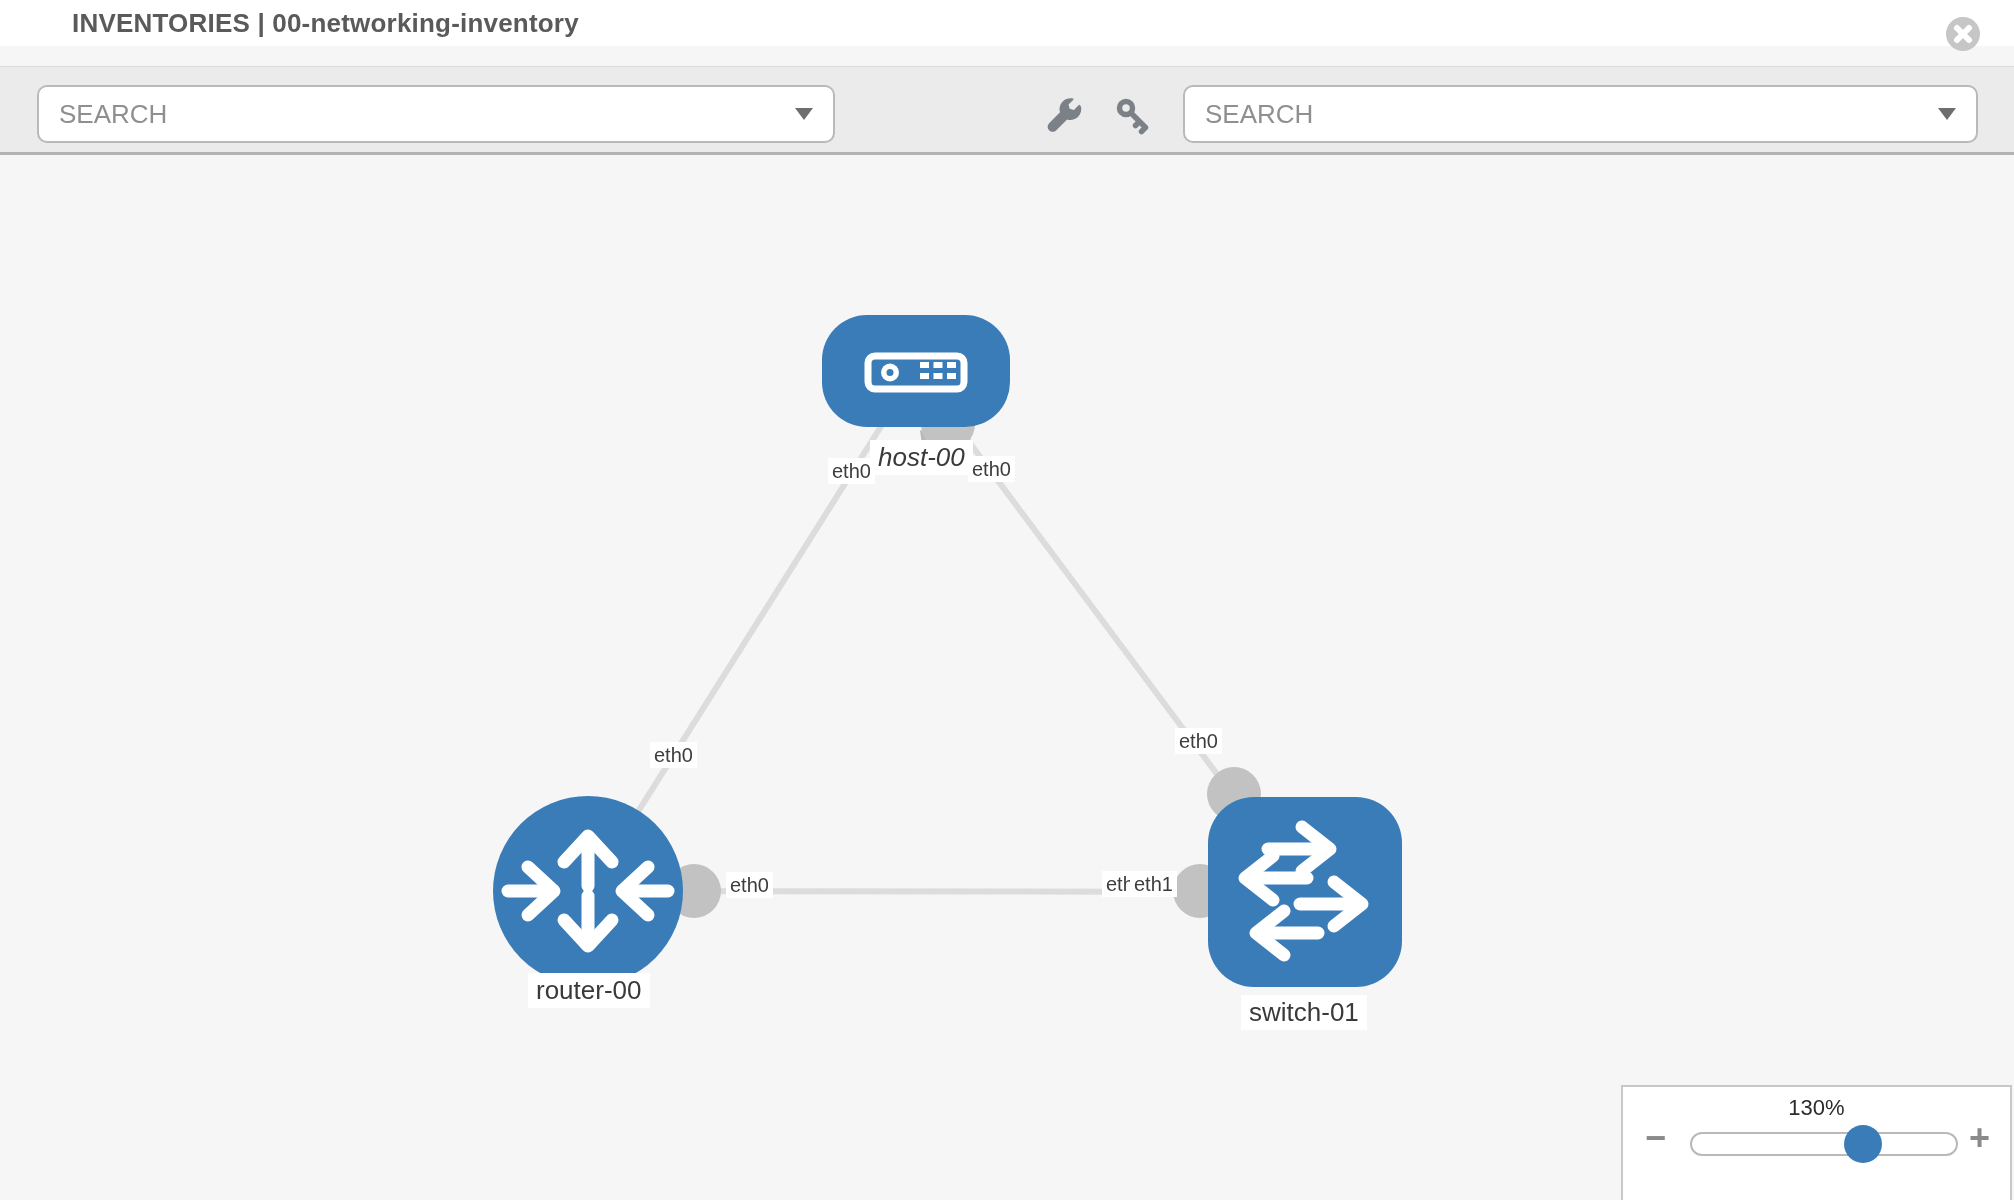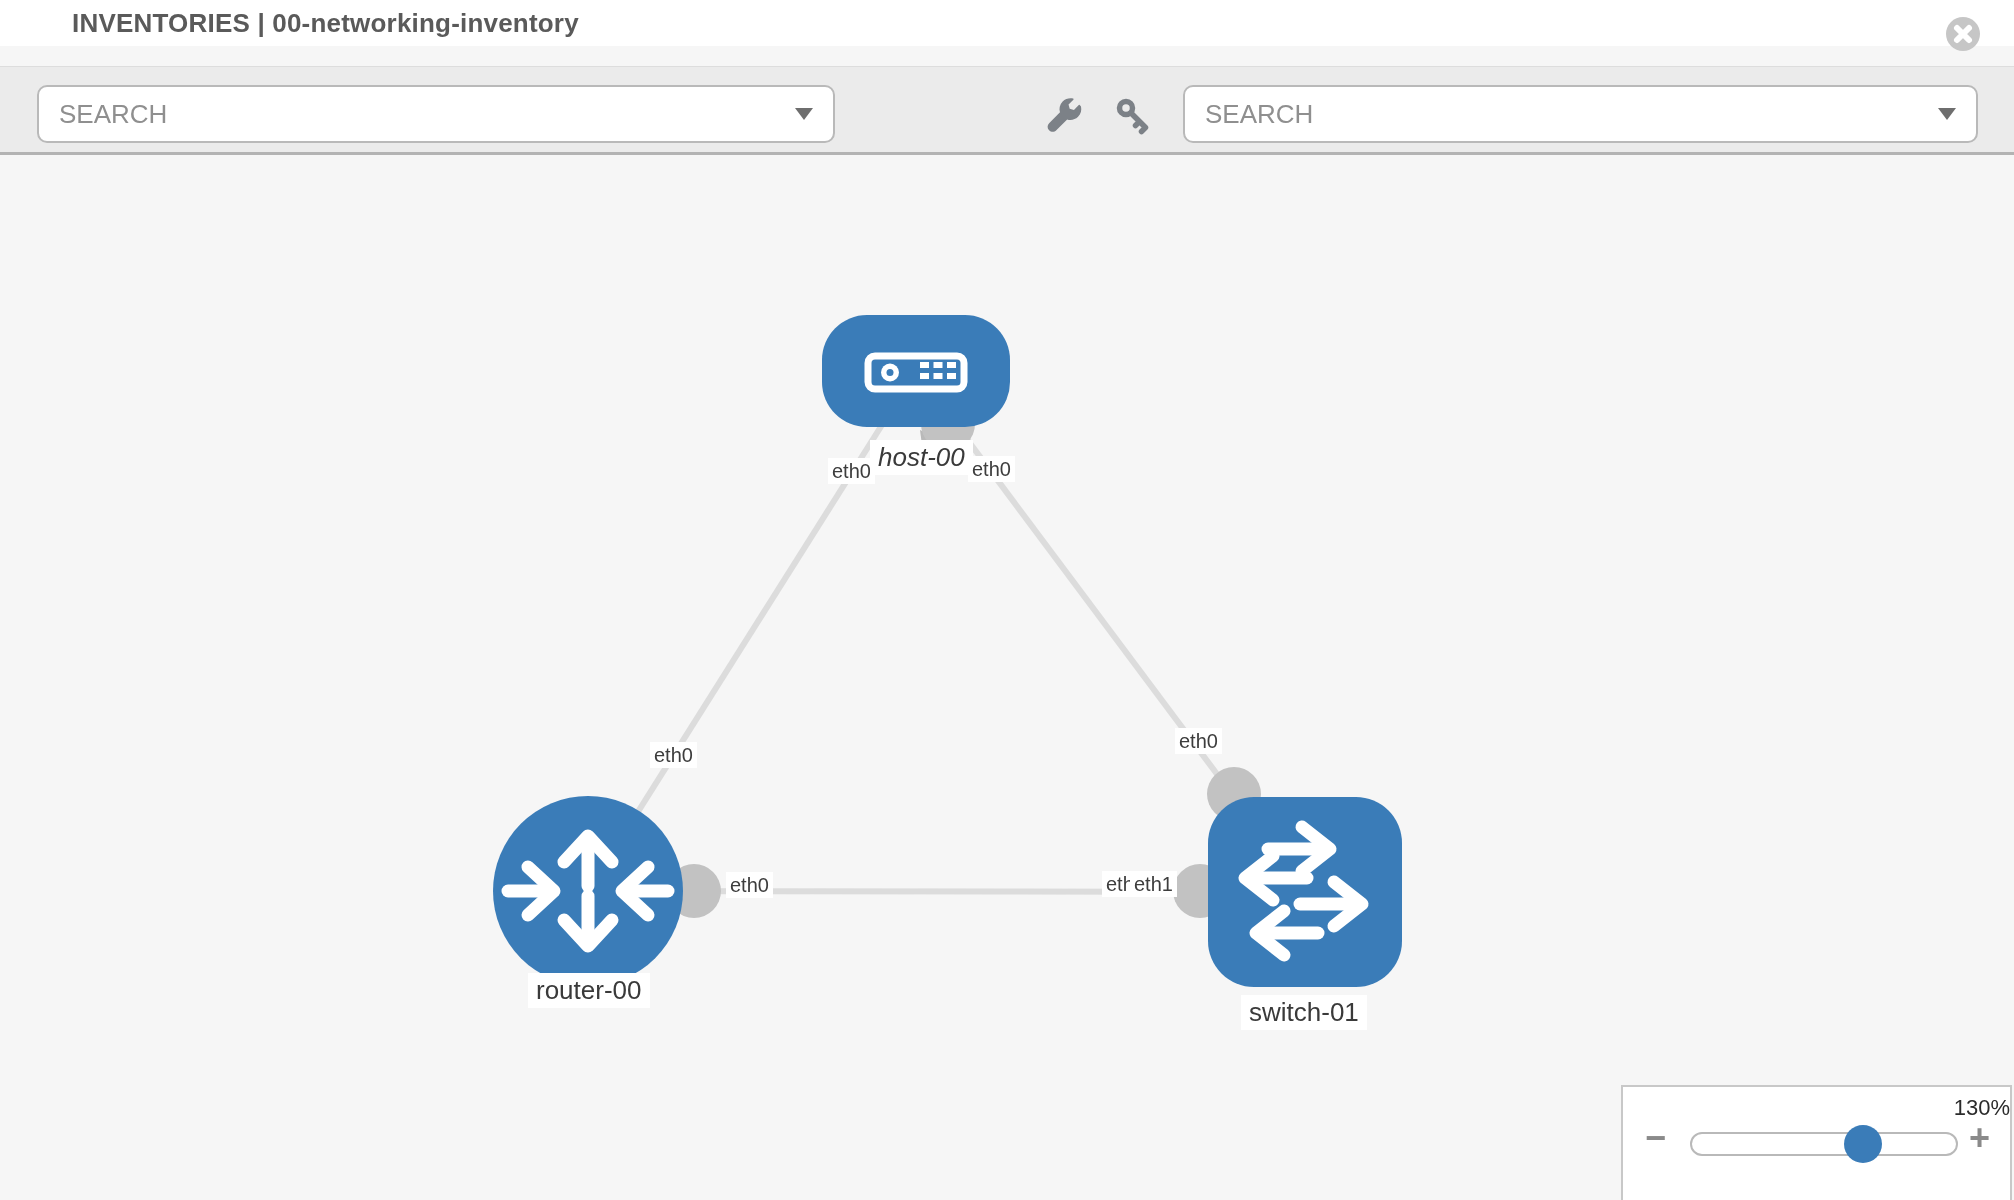--- a/index.html
+++ b/index.html
@@ -51,21 +51,21 @@
     position:absolute;top:0;background:#ffffff;color:#3d3d3d;font-size:20px;line-height:1.2;padding:1px 4px;white-space:nowrap;
   }
   .iface-overlap .under{left:0;}
   .iface-overlap .over{left:28px;}
   
   .zoom-panel{
     position:absolute;left:1621px;top:1085px;width:391px;height:115px;background:#ffffff;
     border:2px solid #c8c8c8;border-bottom:none;box-sizing:border-box;z-index:4;
   }
   .zoom-level{
-    position:absolute;left:0;top:8px;width:100%;text-align:right;font-size:22px;color:#2b2b2b;
+    position:absolute;left:0;top:8px;width:100%;text-align:center;font-size:22px;color:#2b2b2b;
   }
   .zoom-minus,.zoom-plus{
     position:absolute;top:33px;border:none;background:transparent;color:#8a8a8a;
     font-size:36px;font-weight:bold;line-height:36px;padding:0;cursor:pointer;
   }
   .zoom-minus{left:22px;}
   .zoom-plus{left:346px;}
   .zoom-track{
     position:absolute;left:67px;top:45px;width:268px;height:24px;background:#ffffff;
     border:2px solid #b9b9b9;border-radius:14px;box-sizing:border-box;cursor:pointer;

